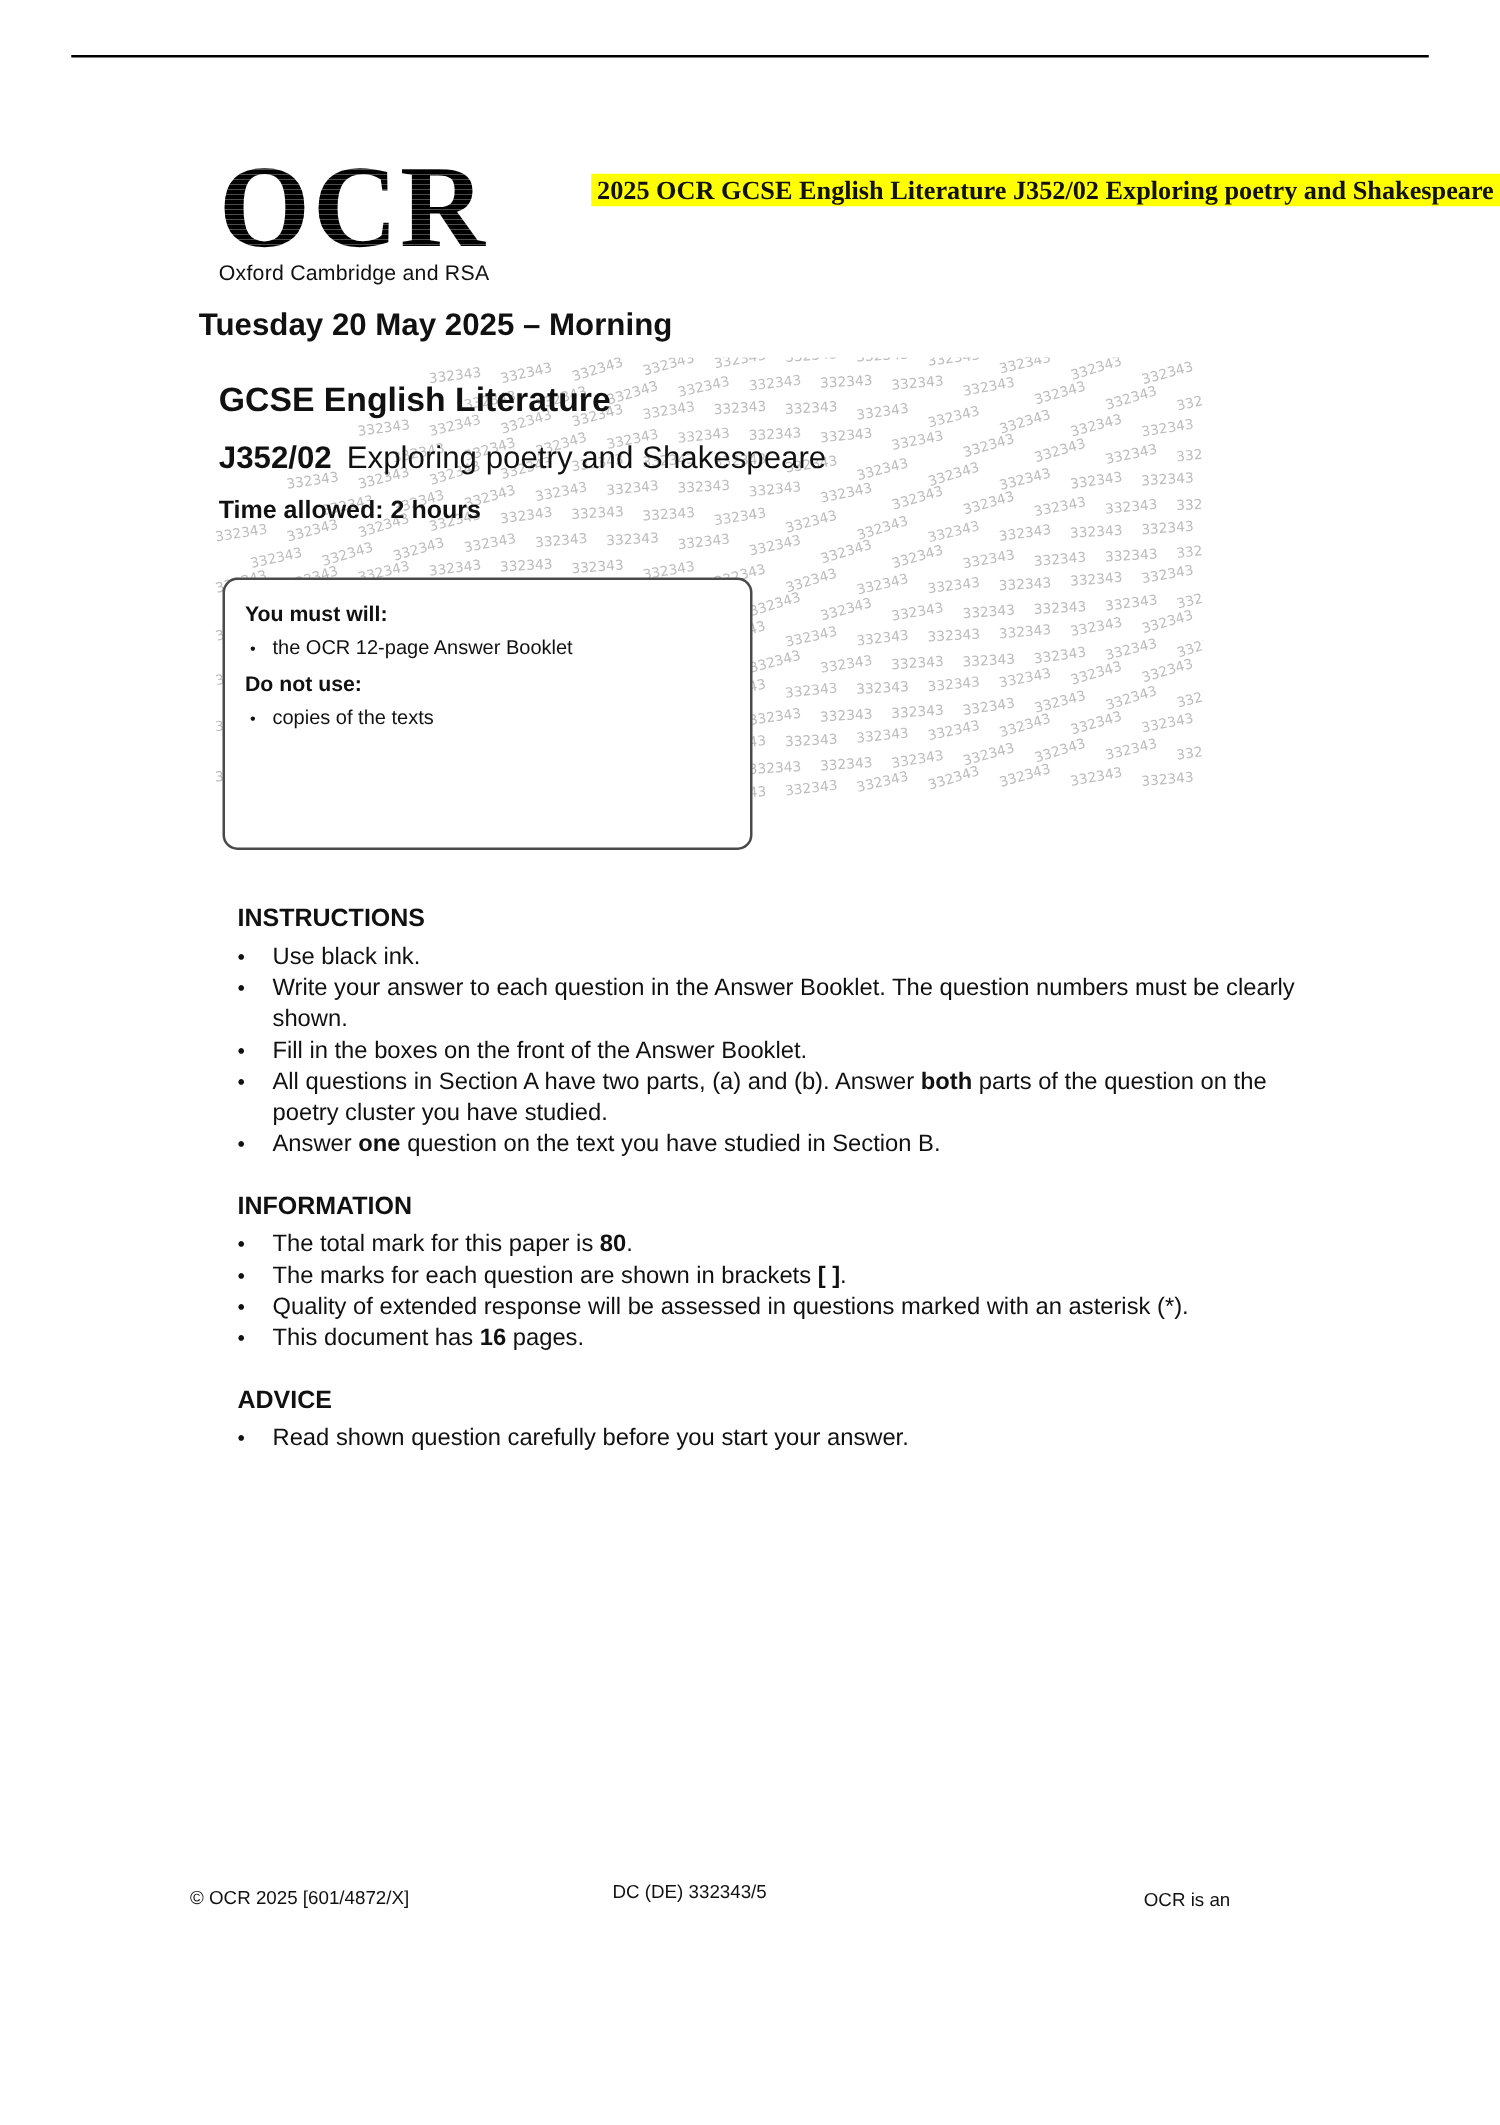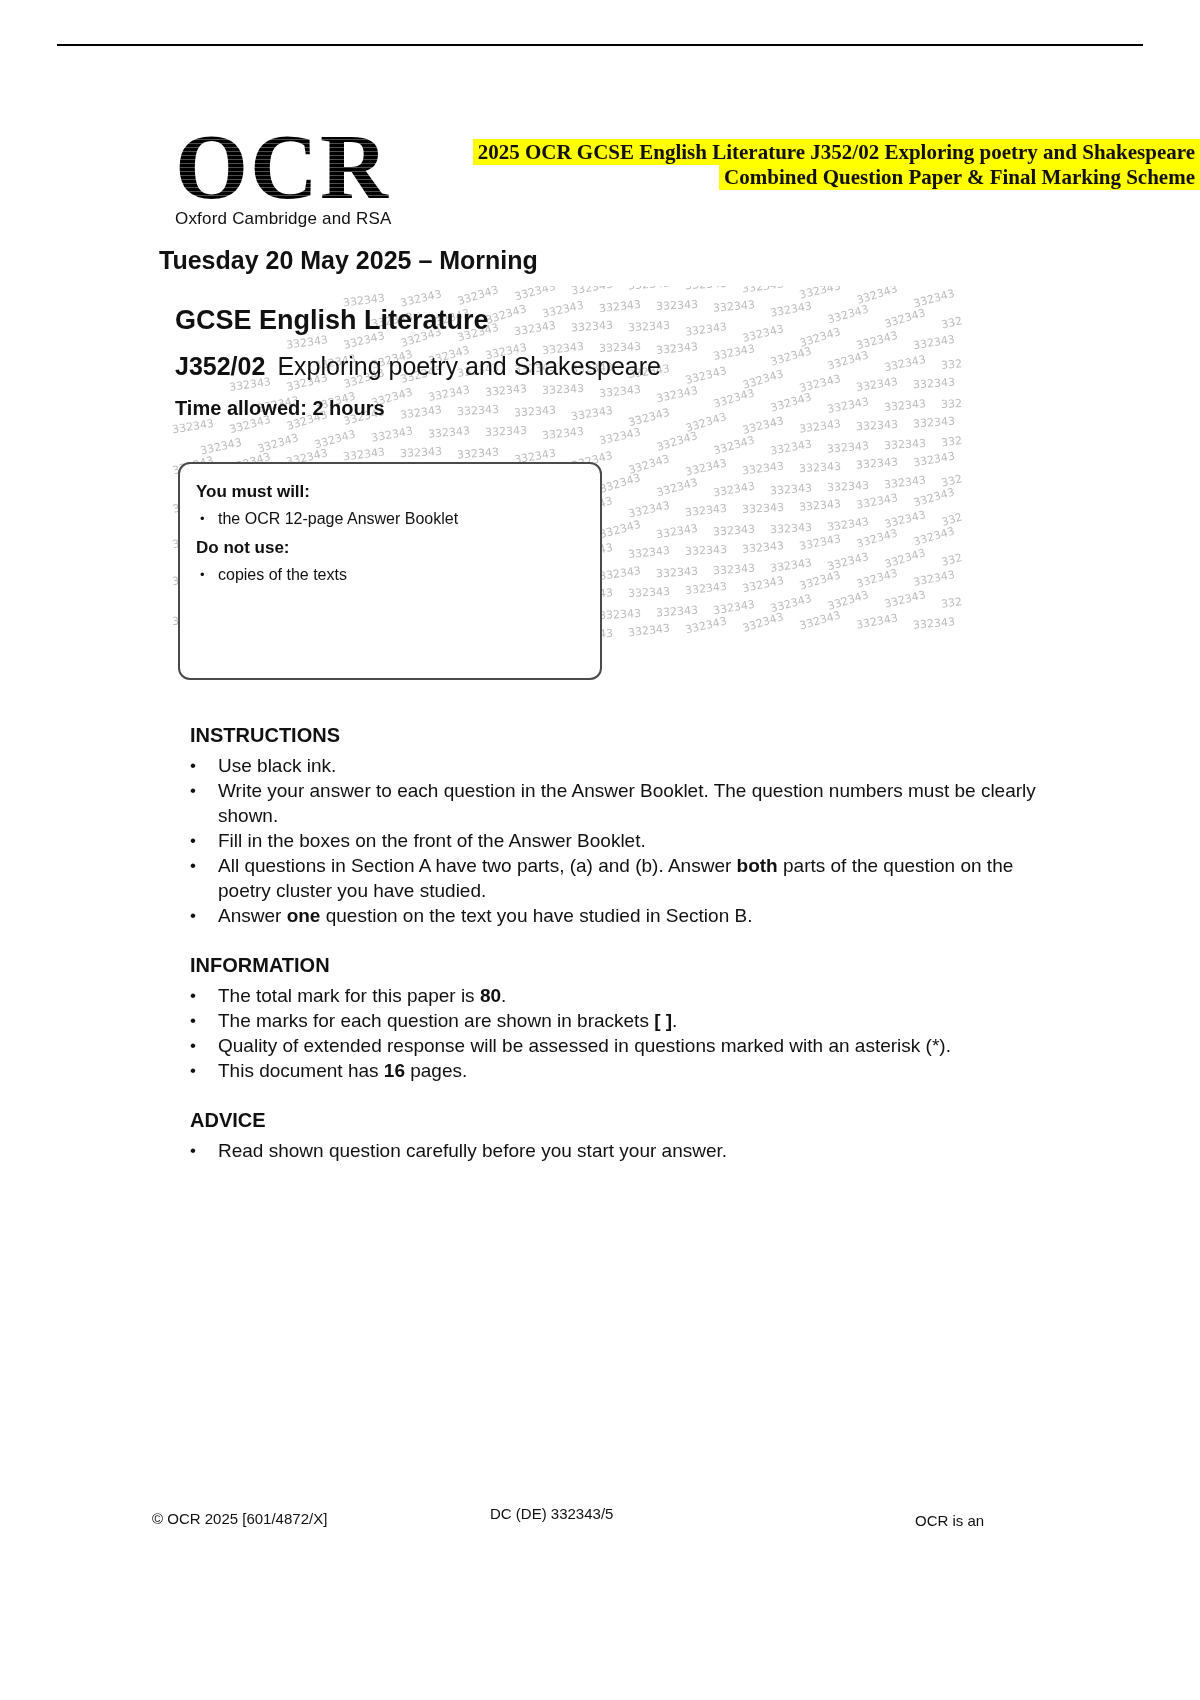--- a/index.html
+++ b/index.html
@@ -54,21 +54,20 @@
 </style>
 </head>
 <body>
 
 <div class="page">
 
   <div class="top-rule"></div>
 
   <div class="banner">
     <div><span class="hl">2025 OCR GCSE English Literature J352/02 Exploring poetry and Shakespeare</span></div>
-    <div><span class="hl">Combined Question Paper &amp; Final Marking Scheme</span></div>
   </div>
 
   <div class="logo-block">
     <div class="logo-text">OCR</div>
     <div class="logo-sub">Oxford Cambridge and RSA</div>
   </div>
 
   <div class="h-date">Tuesday 20 May 2025 – Morning</div>
   <div class="h-qual">GCSE English Literature</div>
   <div class="h-paper">

